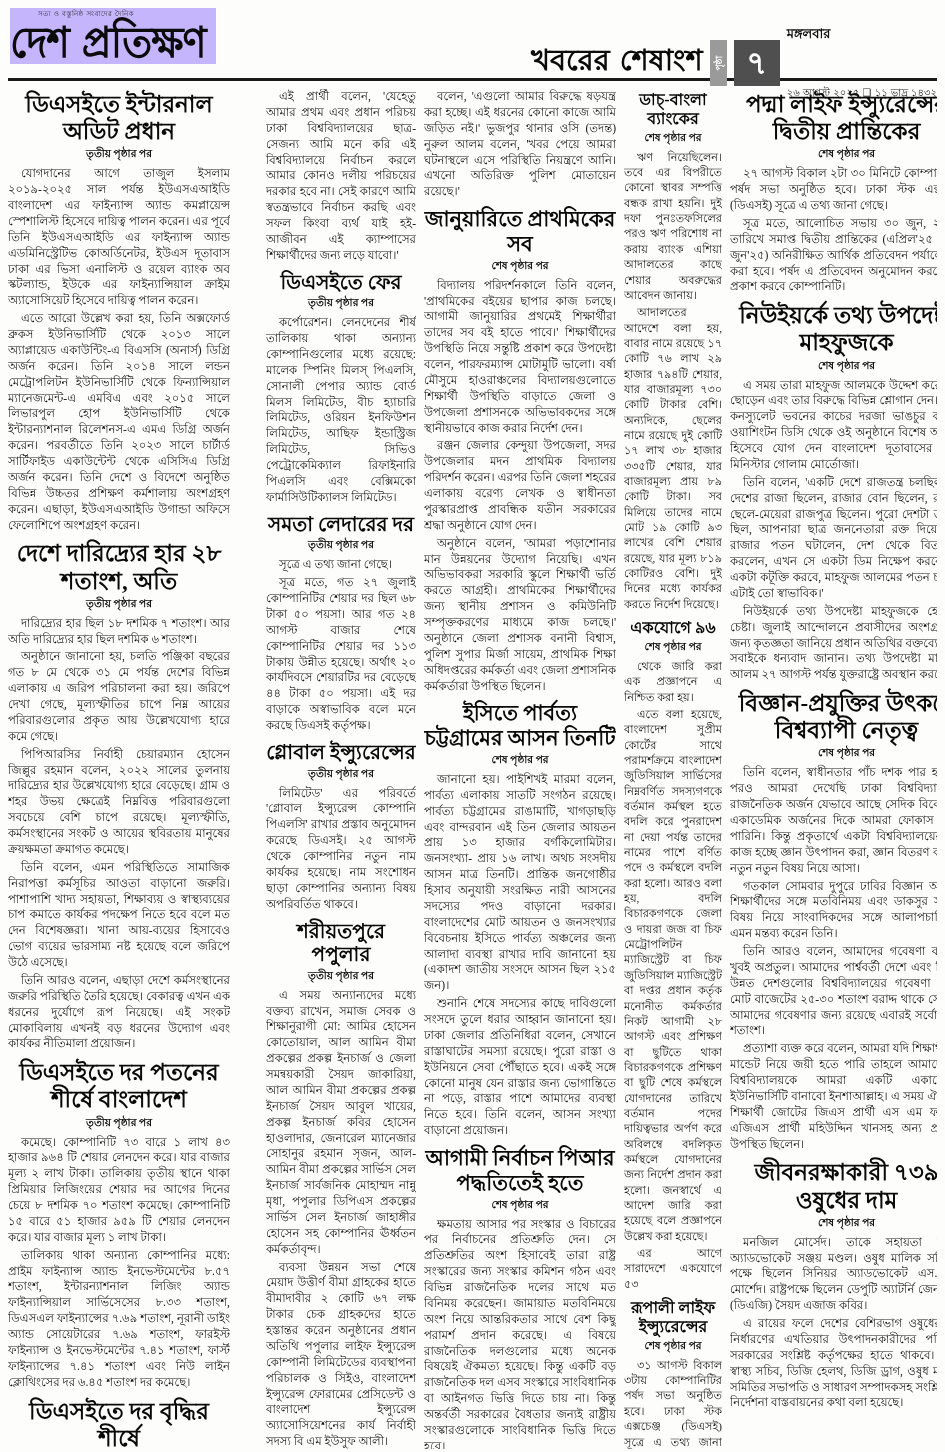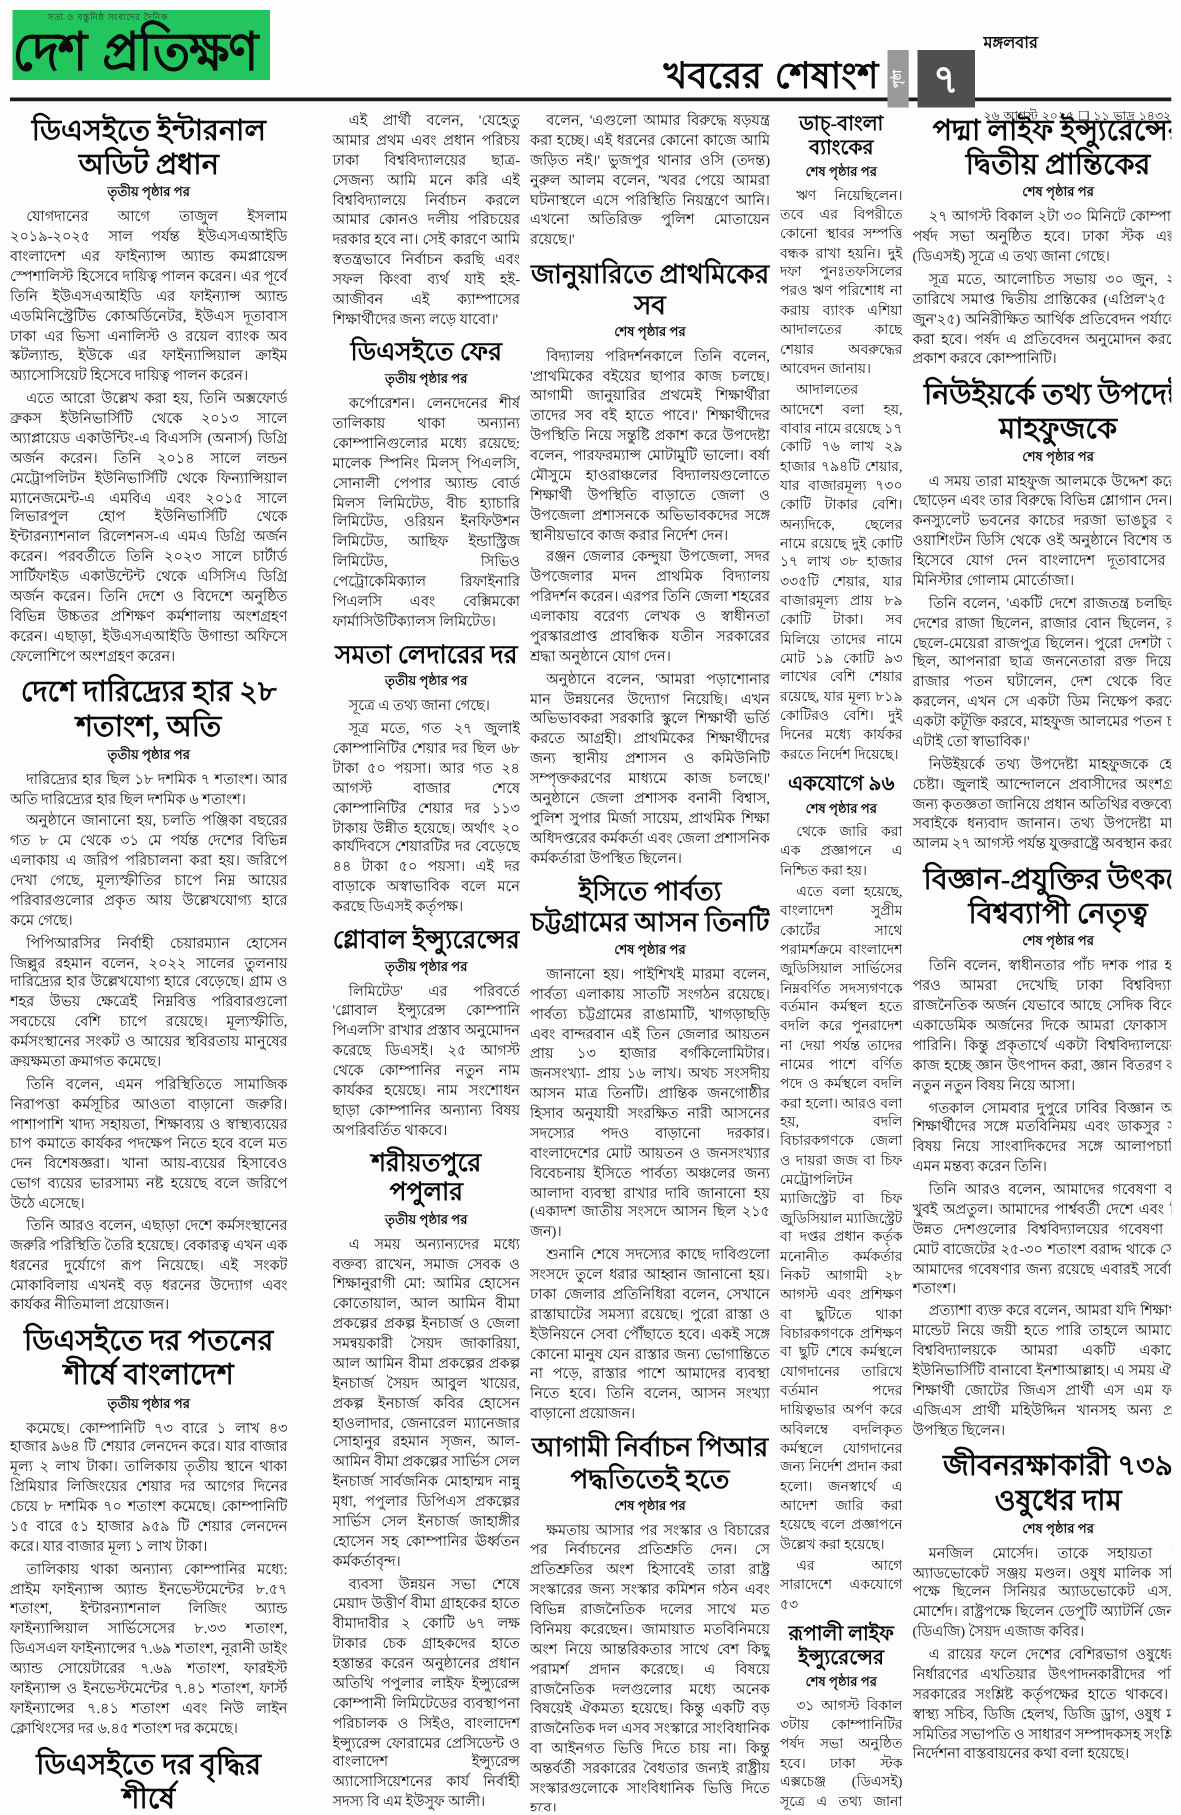--- a/index.html
+++ b/index.html
@@ -16,21 +16,21 @@
   }
   
   header.page-header{
     position:relative;
     height:72px;
     border-bottom:3px solid #1a1a1a;
     margin-bottom:8px;
   }
   .masthead{
     position:absolute;left:2px;top:2px;
-    background:#22c55e;
+    background:#c4b5fd;
     padding-right:10px;
     z-index:2;
   }
   .masthead .tagline{
     font-size:7px;color:#333;letter-spacing:.5px;margin-left:28px;
   }
   .masthead .logo-text{
     font-size:40px;font-weight:bold;
     letter-spacing:-1px;
     transform:scaleY(1.06);

